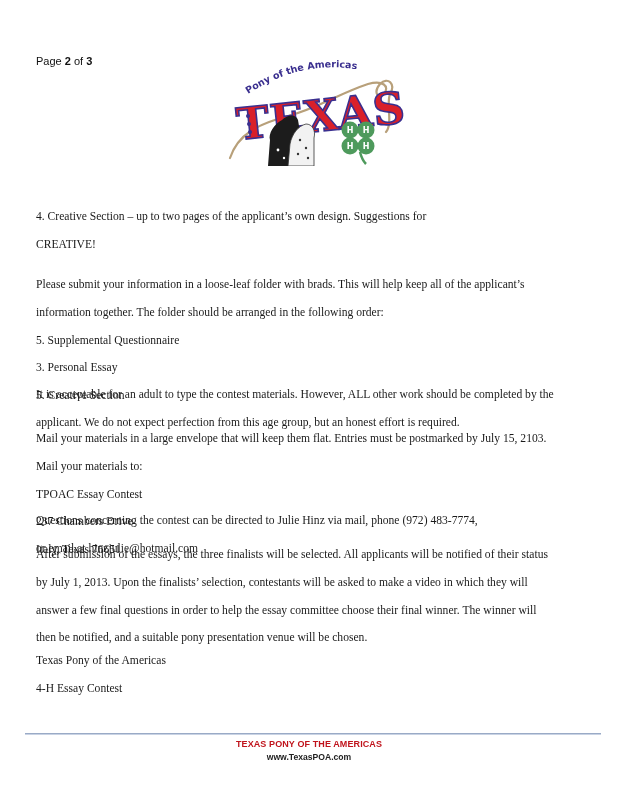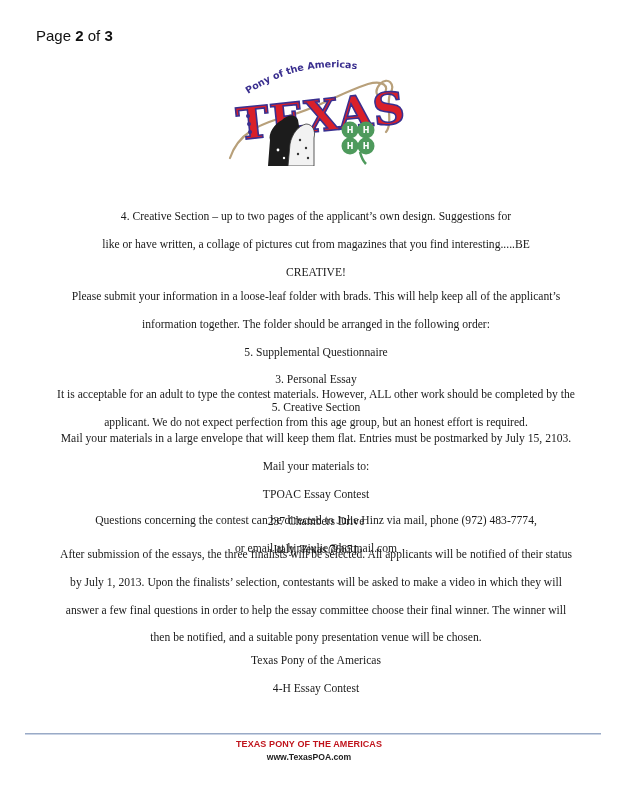--- a/index.html
+++ b/index.html
@@ -10,23 +10,23 @@
     body {
       width: 618px;
       height: 800px;
       position: relative;
       overflow: hidden;
       color: #1a1a1a;
     }
     .page-number {
       position: absolute;
       left: 36px;
-      top: 27px;
+      top: 55px;
       font-family: "Liberation Sans", sans-serif;
-      font-size: 15px;
+      font-size: 11px;
       color: #111;
     }
     .page-number b { font-weight: bold; }
 
     .logo {
       position: absolute;
       left: 218px;
       top: 54px;
       width: 190px;
       height: 112px;
@@ -35,21 +35,21 @@
     .body-text {
       position: absolute;
       left: 36px;
       top: 0;
       width: 560px;
       font-family: "Liberation Serif", serif;
       font-size: 11.6px;
       line-height: 13.9px;
       color: #1a1a1a;
     }
-    .para { position: absolute; left: 0; width: 560px; white-space: pre-line; text-align: center; }
+    .para { position: absolute; left: 0; width: 560px; white-space: pre-line; }
     .line { display: block; white-space: nowrap; }
 
     .footer-rule {
       position: absolute;
       left: 25px;
       top: 733px;
       width: 576px;
       height: 1px;
       background: #9aaac6;
       box-shadow: 0 1px 0 #c9d3e4;
@@ -123,25 +123,24 @@
       <text x="-8" y="11" text-anchor="middle" font-family="DejaVu Sans, sans-serif" font-weight="bold" font-size="8" fill="#fff">H</text>
       <text x="8" y="11" text-anchor="middle" font-family="DejaVu Sans, sans-serif" font-weight="bold" font-size="8" fill="#fff">H</text>
     </g>
   </svg>
 </div>
 
 <div class="body-text">
 
   <div class="para" style="top:196px">
     <span class="line">4. Creative Section – up to two pages of the applicant’s own design. Suggestions for</span>
-    <span class="line">like or have written, a collage of pictures cut from magazines that you find interesting.....BE</span>
     <span class="line">CREATIVE!</span>
   </div>
 
-  <div class="para" style="top:276px">
+  <div class="para" style="top:264px">
     <span class="line">Please submit your information in a loose-leaf folder with brads. This will help keep all of the applicant’s</span>
     <span class="line">information together. The folder should be arranged in the following order:</span>
     <span class="line">5. Supplemental Questionnaire</span>
     <span class="line">3. Personal Essay</span>
     <span class="line">5. Creative Section</span>
   </div>
 
   <div class="para" style="top:374px">
     <span class="line">It is acceptable for an adult to type the contest materials. However, ALL other work should be completed by the</span>
     <span class="line">applicant. We do not expect perfection from this age group, but an honest effort is required.</span>

